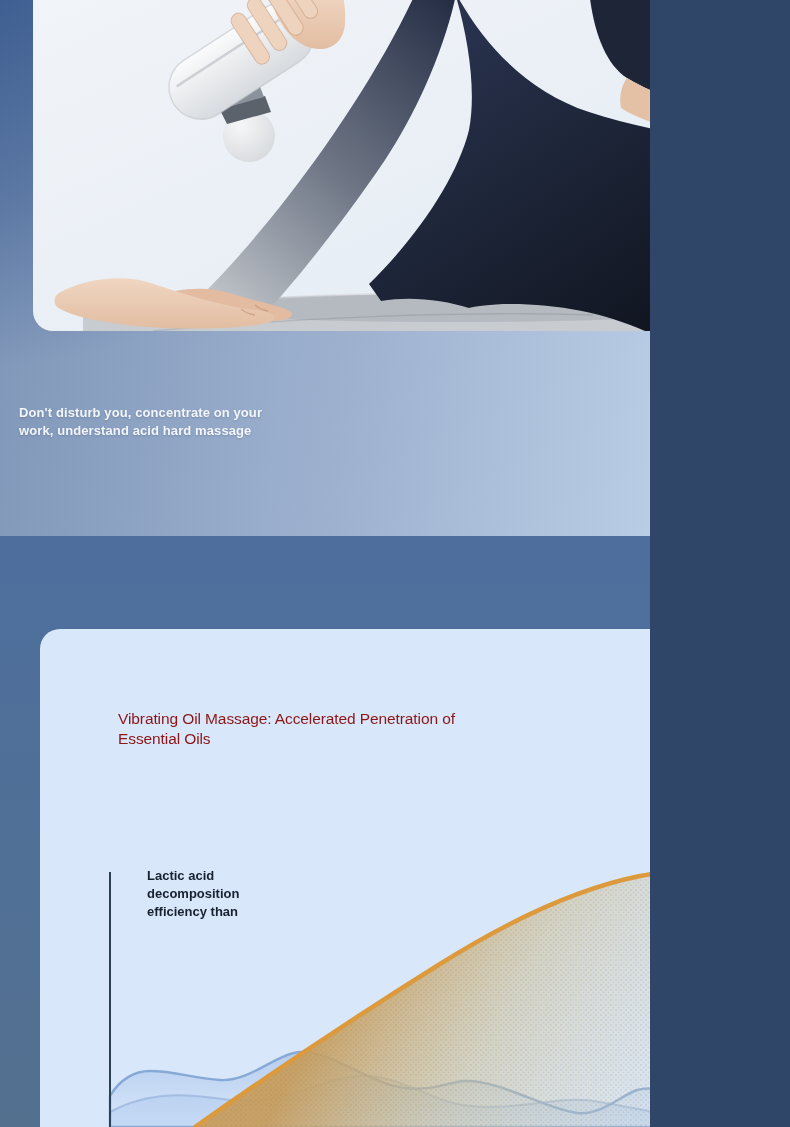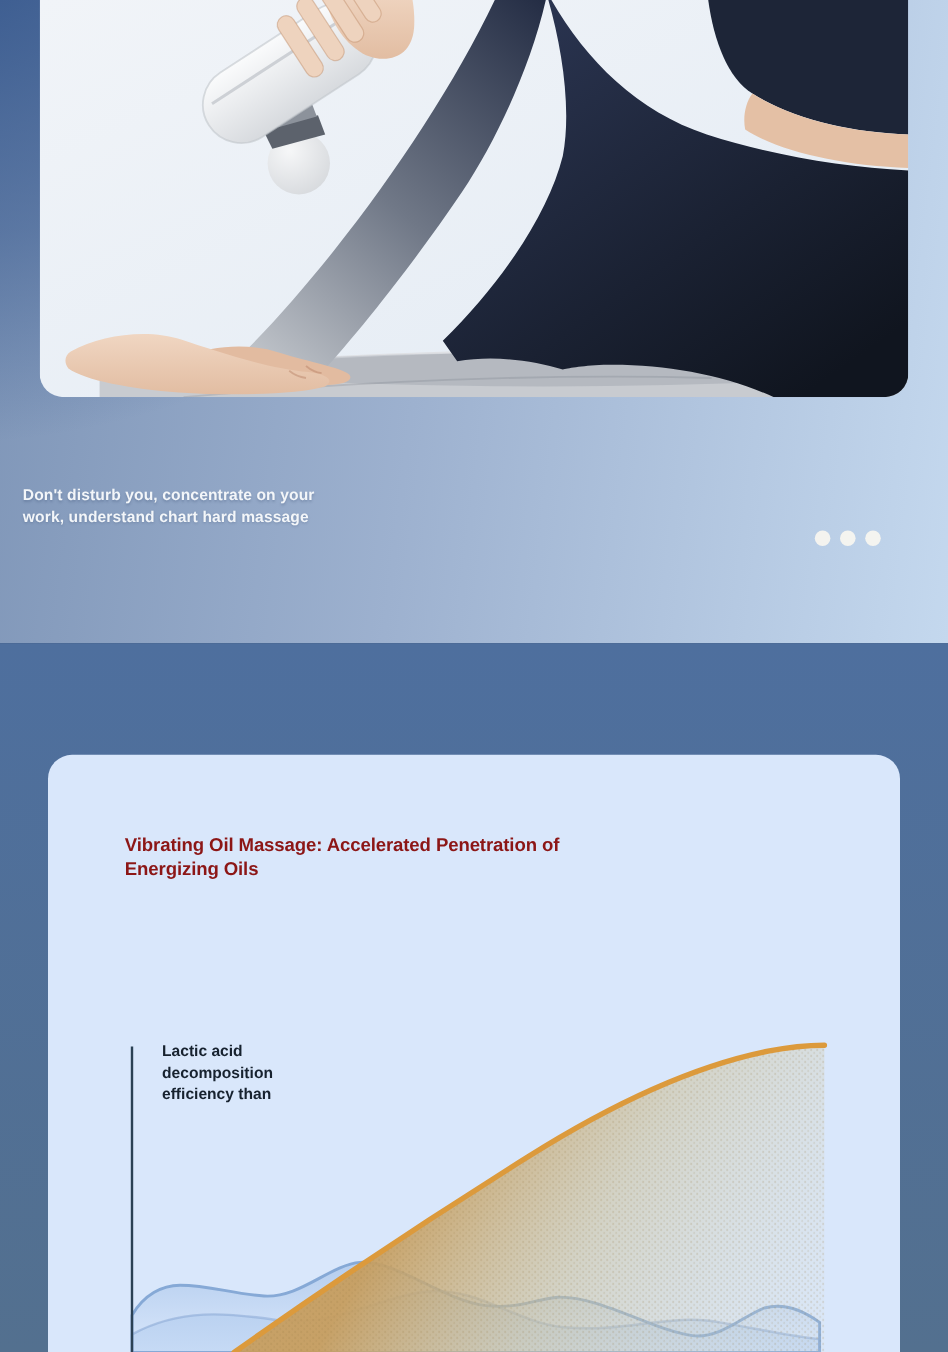--- a/index.html
+++ b/index.html
@@ -1,16 +1,16 @@
 <!DOCTYPE html>
 <html><head>
 <meta charset="utf-8">
 <style>
   html,body{margin:0;padding:0;background:#2f4668;}
-  .page{position:relative;width:790px;height:1127px;overflow:hidden;
+  .page{position:relative;width:650px;height:1127px;overflow:hidden;
         font-family:"Liberation Sans",sans-serif;}
 
   
   .hero{position:absolute;left:0;top:0;width:790px;height:536px;
     background:
       radial-gradient(780px 640px at -60px -90px,
         rgba(44,79,135,0.95) 0%, rgba(44,79,135,0.45) 45%, rgba(44,79,135,0) 72%),
       linear-gradient(97deg,#7e95b7 0%,#9db1cf 45%,#c4d8ee 100%);}
   .photo{position:absolute;left:33px;top:0;width:724px;height:331px;
     border-radius:0 0 20px 20px;overflow:hidden;}
@@ -20,28 +20,28 @@
     text-shadow:0 1px 2px rgba(40,60,95,.25);}
   .dots{position:absolute;left:679px;top:442px;display:flex;gap:8px;}
   .dot{width:13px;height:13px;border-radius:50%;background:rgba(248,246,240,.92);
     border:none;padding:0;cursor:pointer;}
 
   
   .feature{position:absolute;left:0;top:536px;width:790px;height:591px;
     background:linear-gradient(180deg,#4e6f9e 0%,#53708f 100%);}
   .card{position:absolute;left:40px;top:93px;width:710px;height:498px;
     background:#d9e7fb;border-radius:20px 20px 0 0;overflow:hidden;}
-  .subtitle{position:absolute;left:62px;top:64px;margin:2px;color:#8c1616;
-    font-size:15.5px;line-height:20px;font-weight:bold;letter-spacing:-.1px;}
+  .subtitle{position:absolute;left:62px;top:64px;margin:16px;color:#8c1616;
+    font-size:15.5px;line-height:20px;font-weight:normal;letter-spacing:-.1px;}
   .title{position:absolute;left:61px;top:110px;margin:0;color:#101114;
     font-size:20.5px;line-height:25px;font-weight:bold;letter-spacing:-.2px;}
   .subtitle .line,.title .line,.caption .line,.chart-label .line{display:block;}
   .chart{position:absolute;left:0;top:235px;width:710px;height:263px;}
   .chart svg{display:block;}
-  .chart-label{position:absolute;left:95px;top:3px;color:#17222f;
+  .chart-label{position:absolute;left:107px;top:3px;color:#17222f;
     font-size:13px;line-height:18px;font-weight:bold;}
 </style>
 </head>
 <body>
 
 <div class="page">
 
   <section class="hero">
 
     <div class="photo">
@@ -121,36 +121,36 @@
               <rect x="46" y="-40" width="15" height="58" rx="7.5"></rect>
               <rect x="68" y="-40" width="14" height="52" rx="7"></rect>
             </g>
           </g>
         </g>
       </svg>
     </div>
 
     <div class="caption">
       <span class="line">Don't disturb you, concentrate on your</span>
-      <span class="line">work, understand chart hard massage</span>
+      <span class="line">work, understand acid hard massage</span>
     </div>
 
     <div class="dots">
       <button class="dot"></button>
       <button class="dot"></button>
       <button class="dot"></button>
     </div>
   </section>
 
   <section class="feature">
     <div class="card">
 
       <h3 class="subtitle">
         <span class="line">Vibrating Oil Massage: Accelerated Penetration of</span>
-        <span class="line">Energizing Oils</span>
+        <span class="line">Essential Oils</span>
       </h3>
 
 
       <div class="chart">
         <div class="chart-label">
           <span class="line">Lactic acid</span>
           <span class="line">decomposition</span>
           <span class="line">efficiency than</span>
         </div>
 

